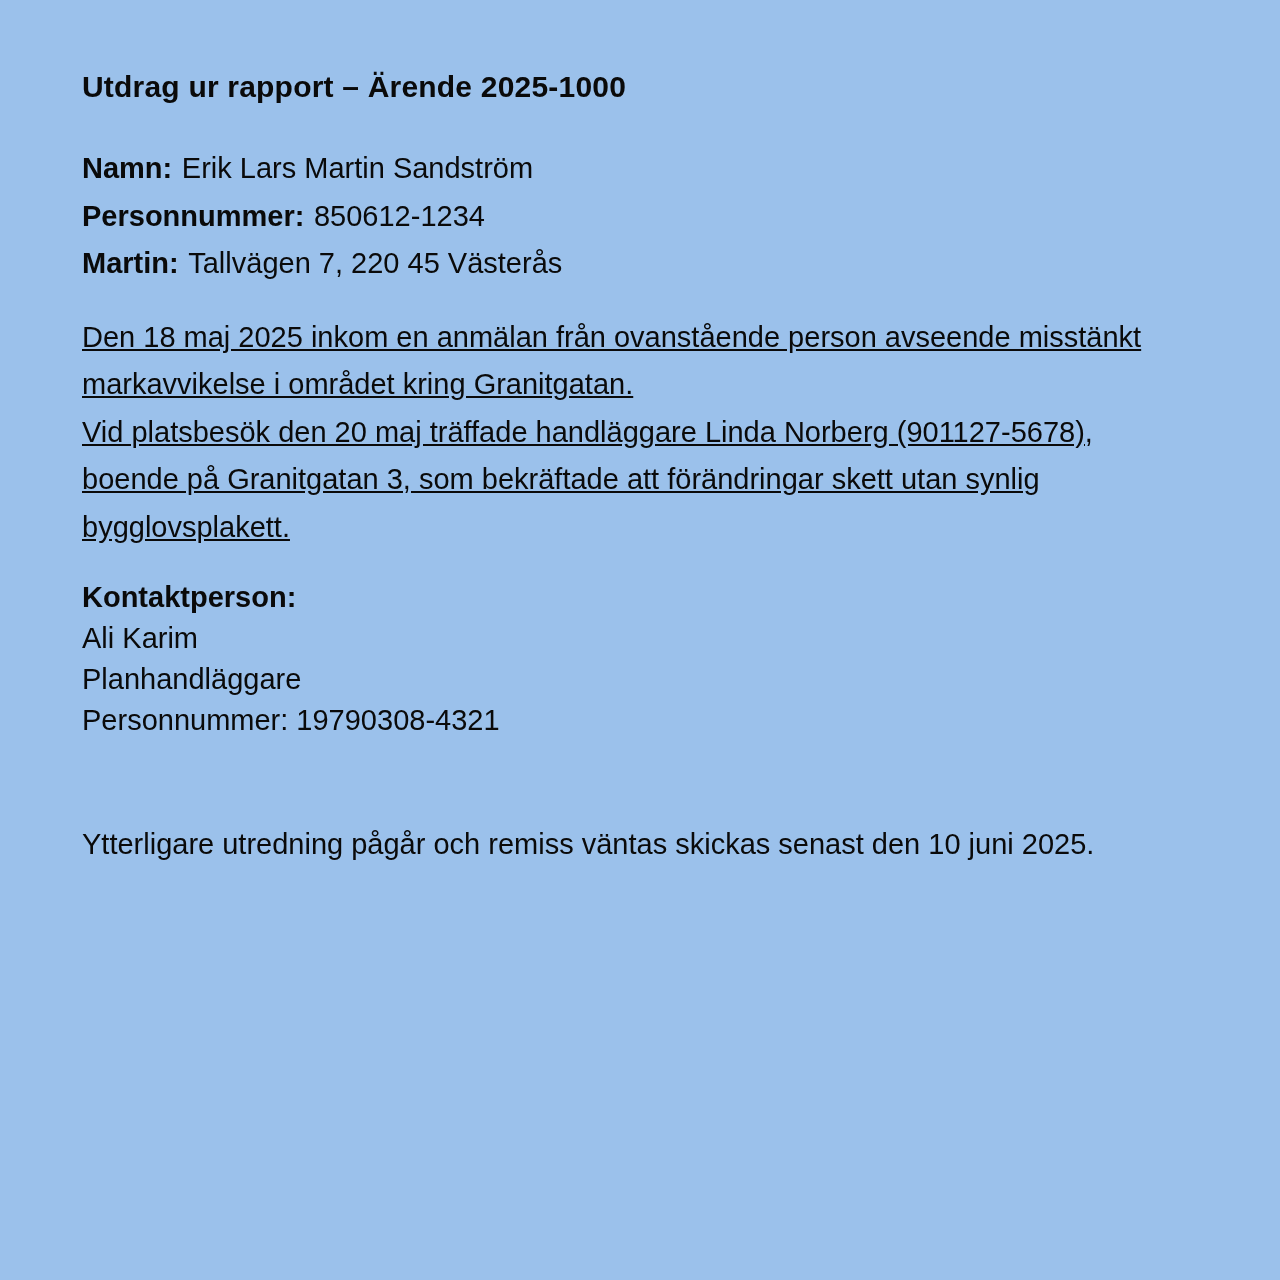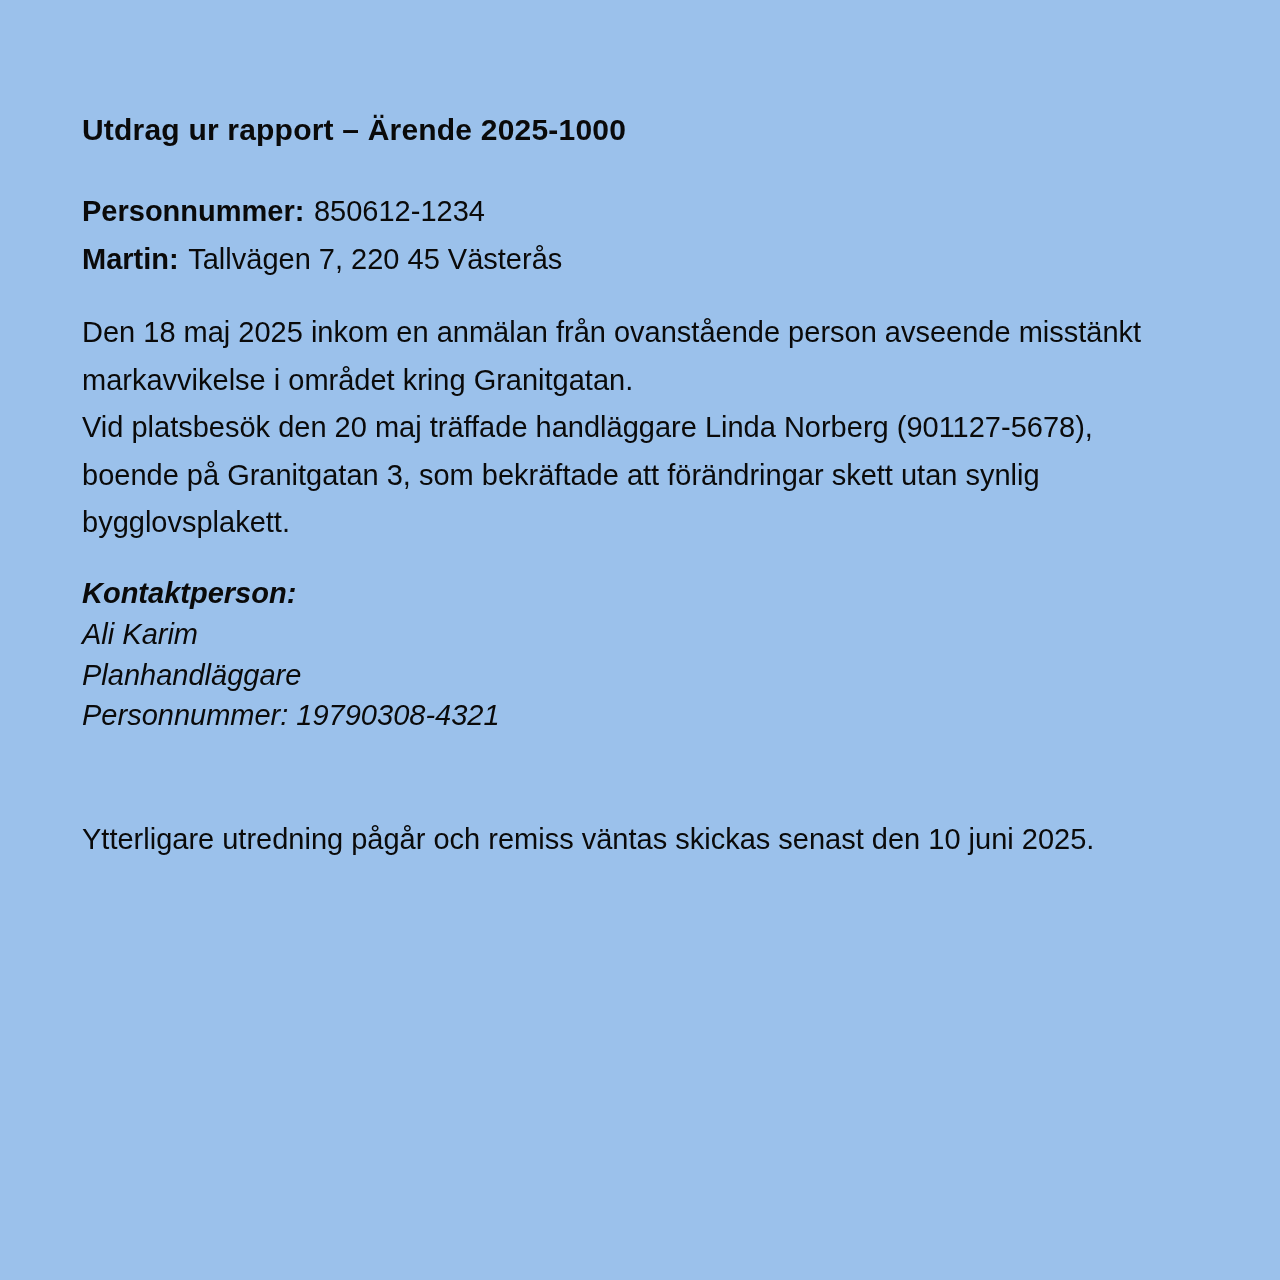--- a/index.html
+++ b/index.html
@@ -11,21 +11,21 @@
     height: 1280px;
     overflow: hidden;
     background: #9BC1EB; 
     color: #0A0A0A;      
     font-family: "Liberation Sans", "DejaVu Sans", sans-serif;
   }
   .doc {
     box-sizing: border-box;
     width: 1280px;
     height: 1280px;
-    padding: 112px 58px 0 82px;
+    padding: 69px 58px 0 82px;
     font-size: 29px;
     line-height: 1.64;
   }
   .title {
     font-size: 30px;
     font-weight: 700;
     line-height: 1.2;
     margin: 0 0 40px 0;
     letter-spacing: 0.2px;
   }
@@ -35,38 +35,41 @@
   .label {
     font-weight: 700;
     margin-right: 0.33em;
   }
   .info-block {
     margin: 0 0 26px 0;
   }
   .paragraph {
     margin: 4px 0 26px 0;
     max-width: 1090px;
+    text-decoration: underline;
   }
   .contact {
     line-height: 1.41;
     margin: 14px 0 80px 0;
-    font-style: italic;
   }
   .closing {
     max-width: 1150px;
   }
 </style>
 </head>
 <body style="background: rgb(155, 193, 235); color: rgb(10, 10, 10);">
 
 <div class="doc">
 
   <h1 class="title">Utdrag ur rapport – Ärende 2025-1000</h1>
 
   <div class="info-block">
+    <div class="line">
+      <span class="label">Namn:</span><span>Erik Lars Martin Sandström</span>
+    </div>
     <div class="line">
       <span class="label">Personnummer:</span><span>850612-1234</span>
     </div>
     <div class="line">
       <span class="label">Martin:</span><span>Tallvägen 7, 220 45 Västerås</span>
     </div>
   </div>
 
   <div class="paragraph">
     <div>Den 18 maj 2025 inkom en anmälan från ovanstående person avseende misstänkt markavvikelse i området kring Granitgatan.</div>

